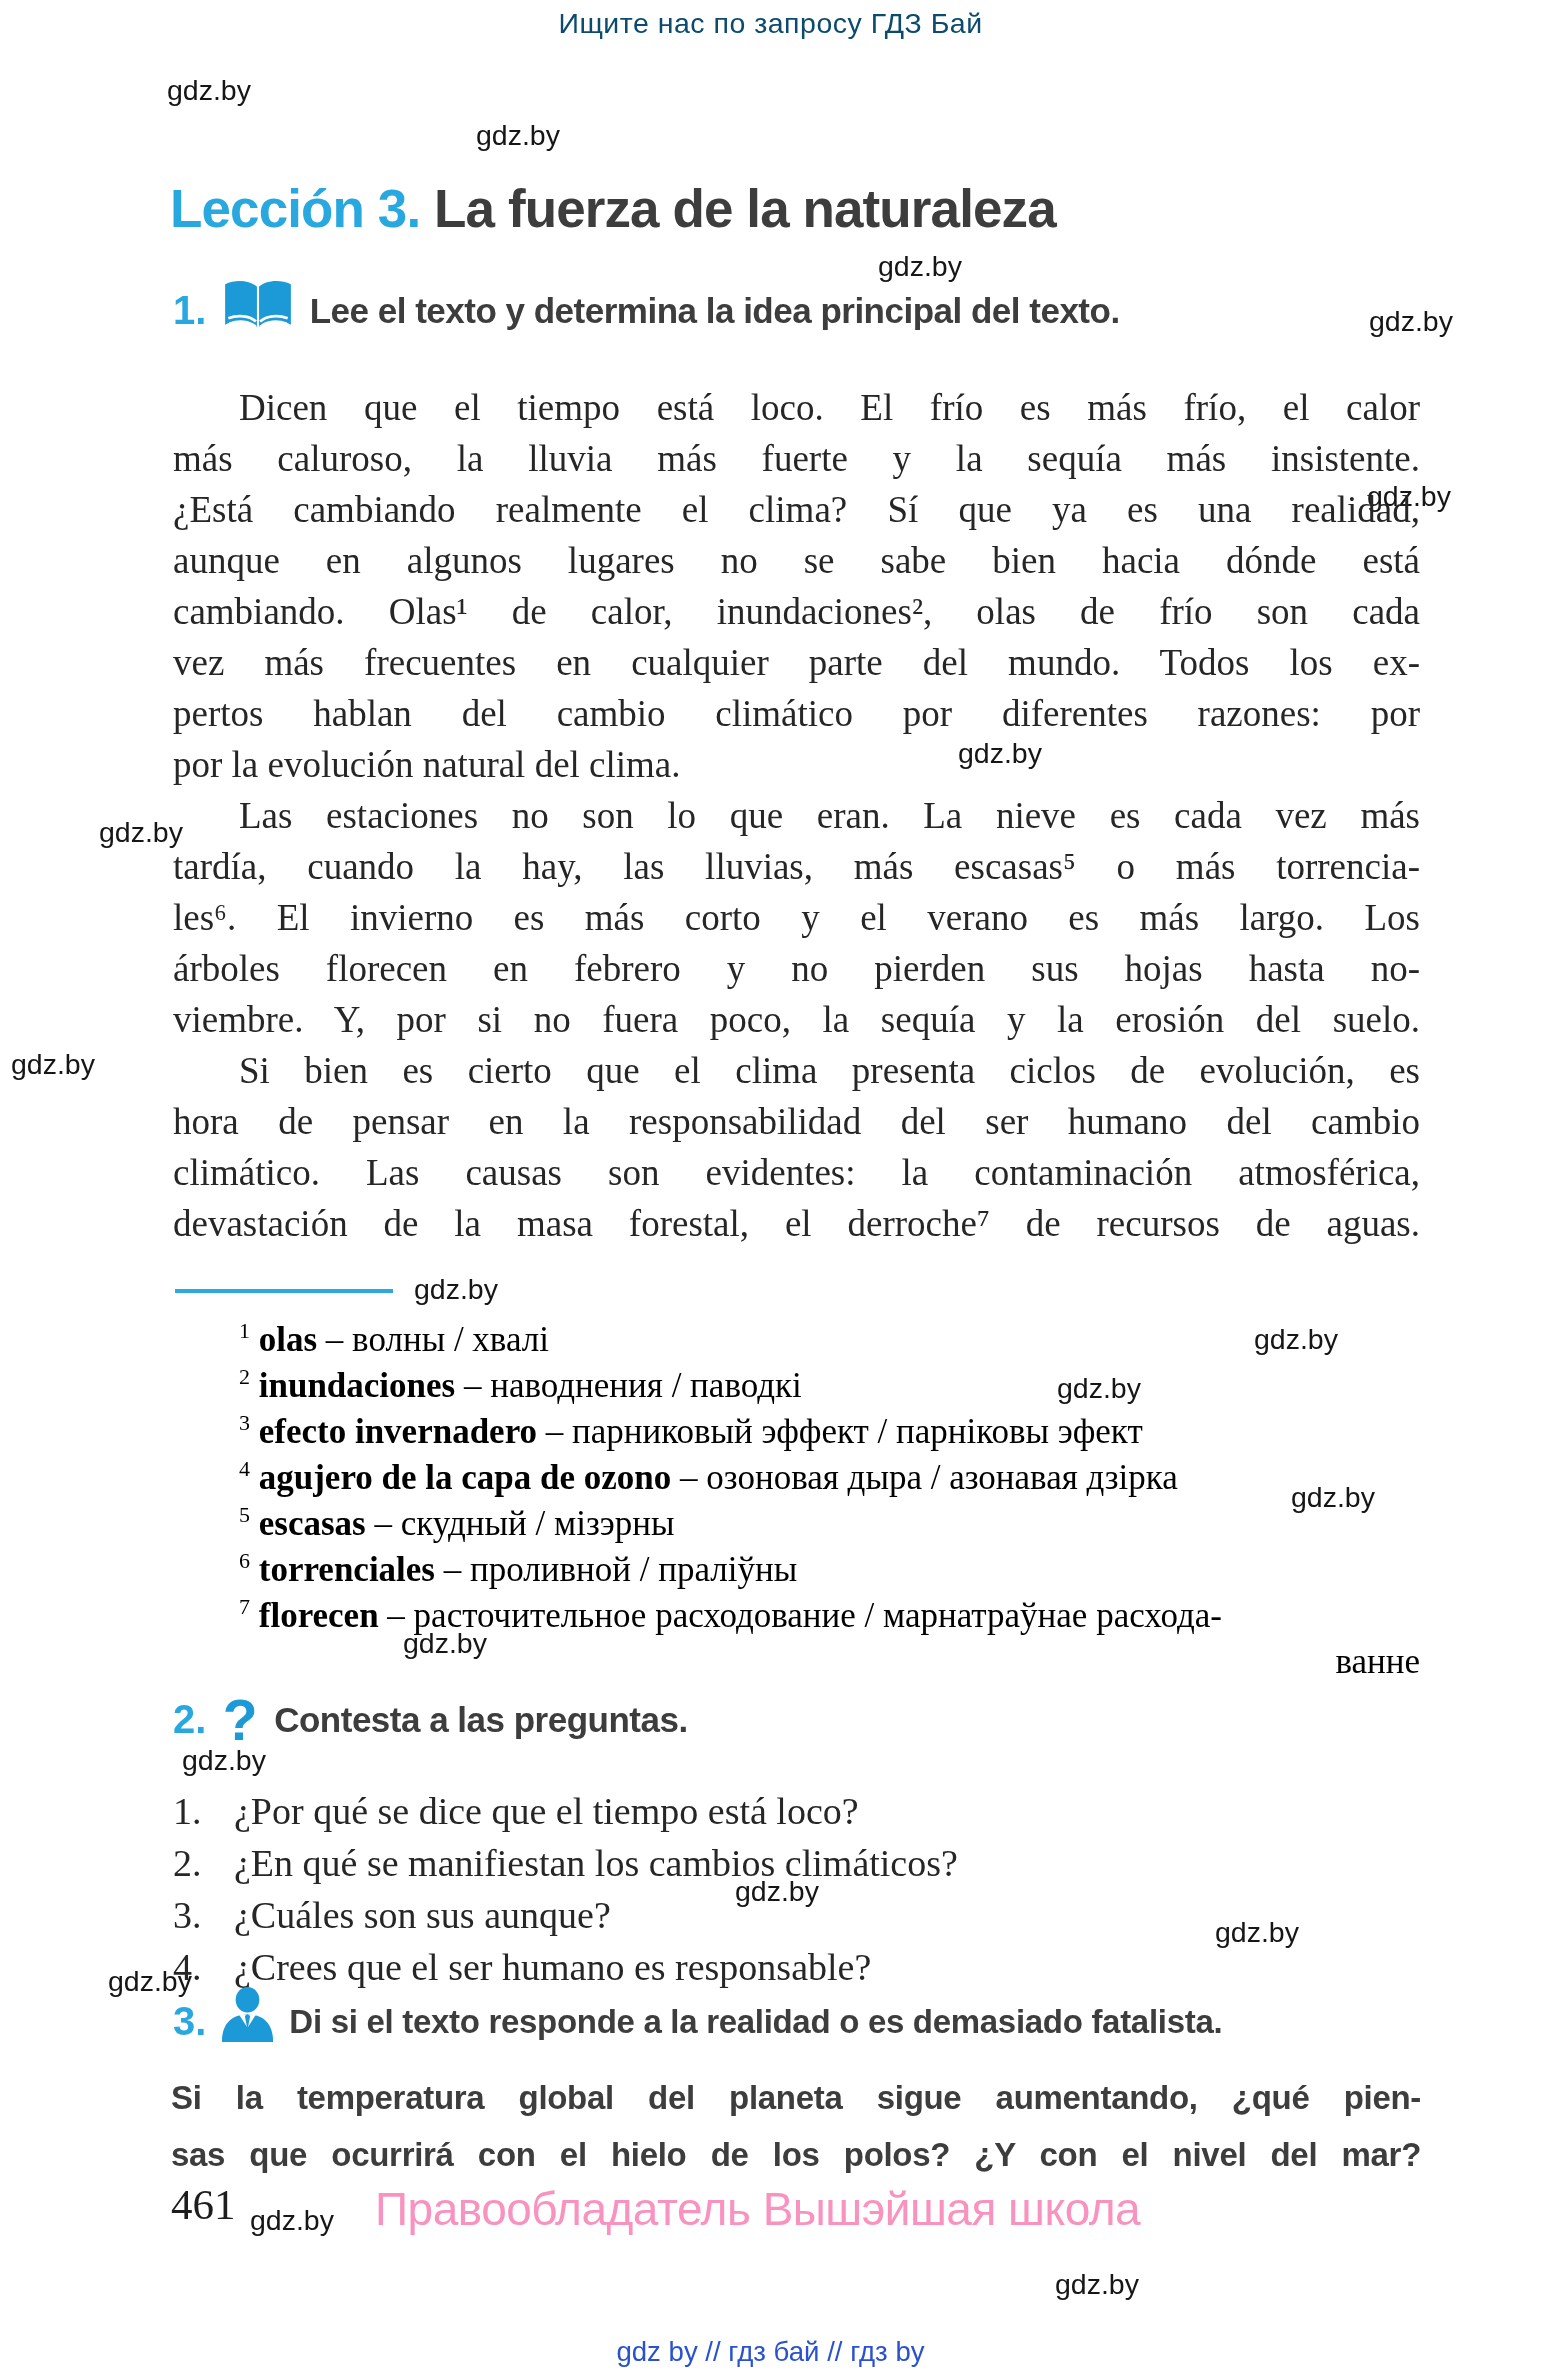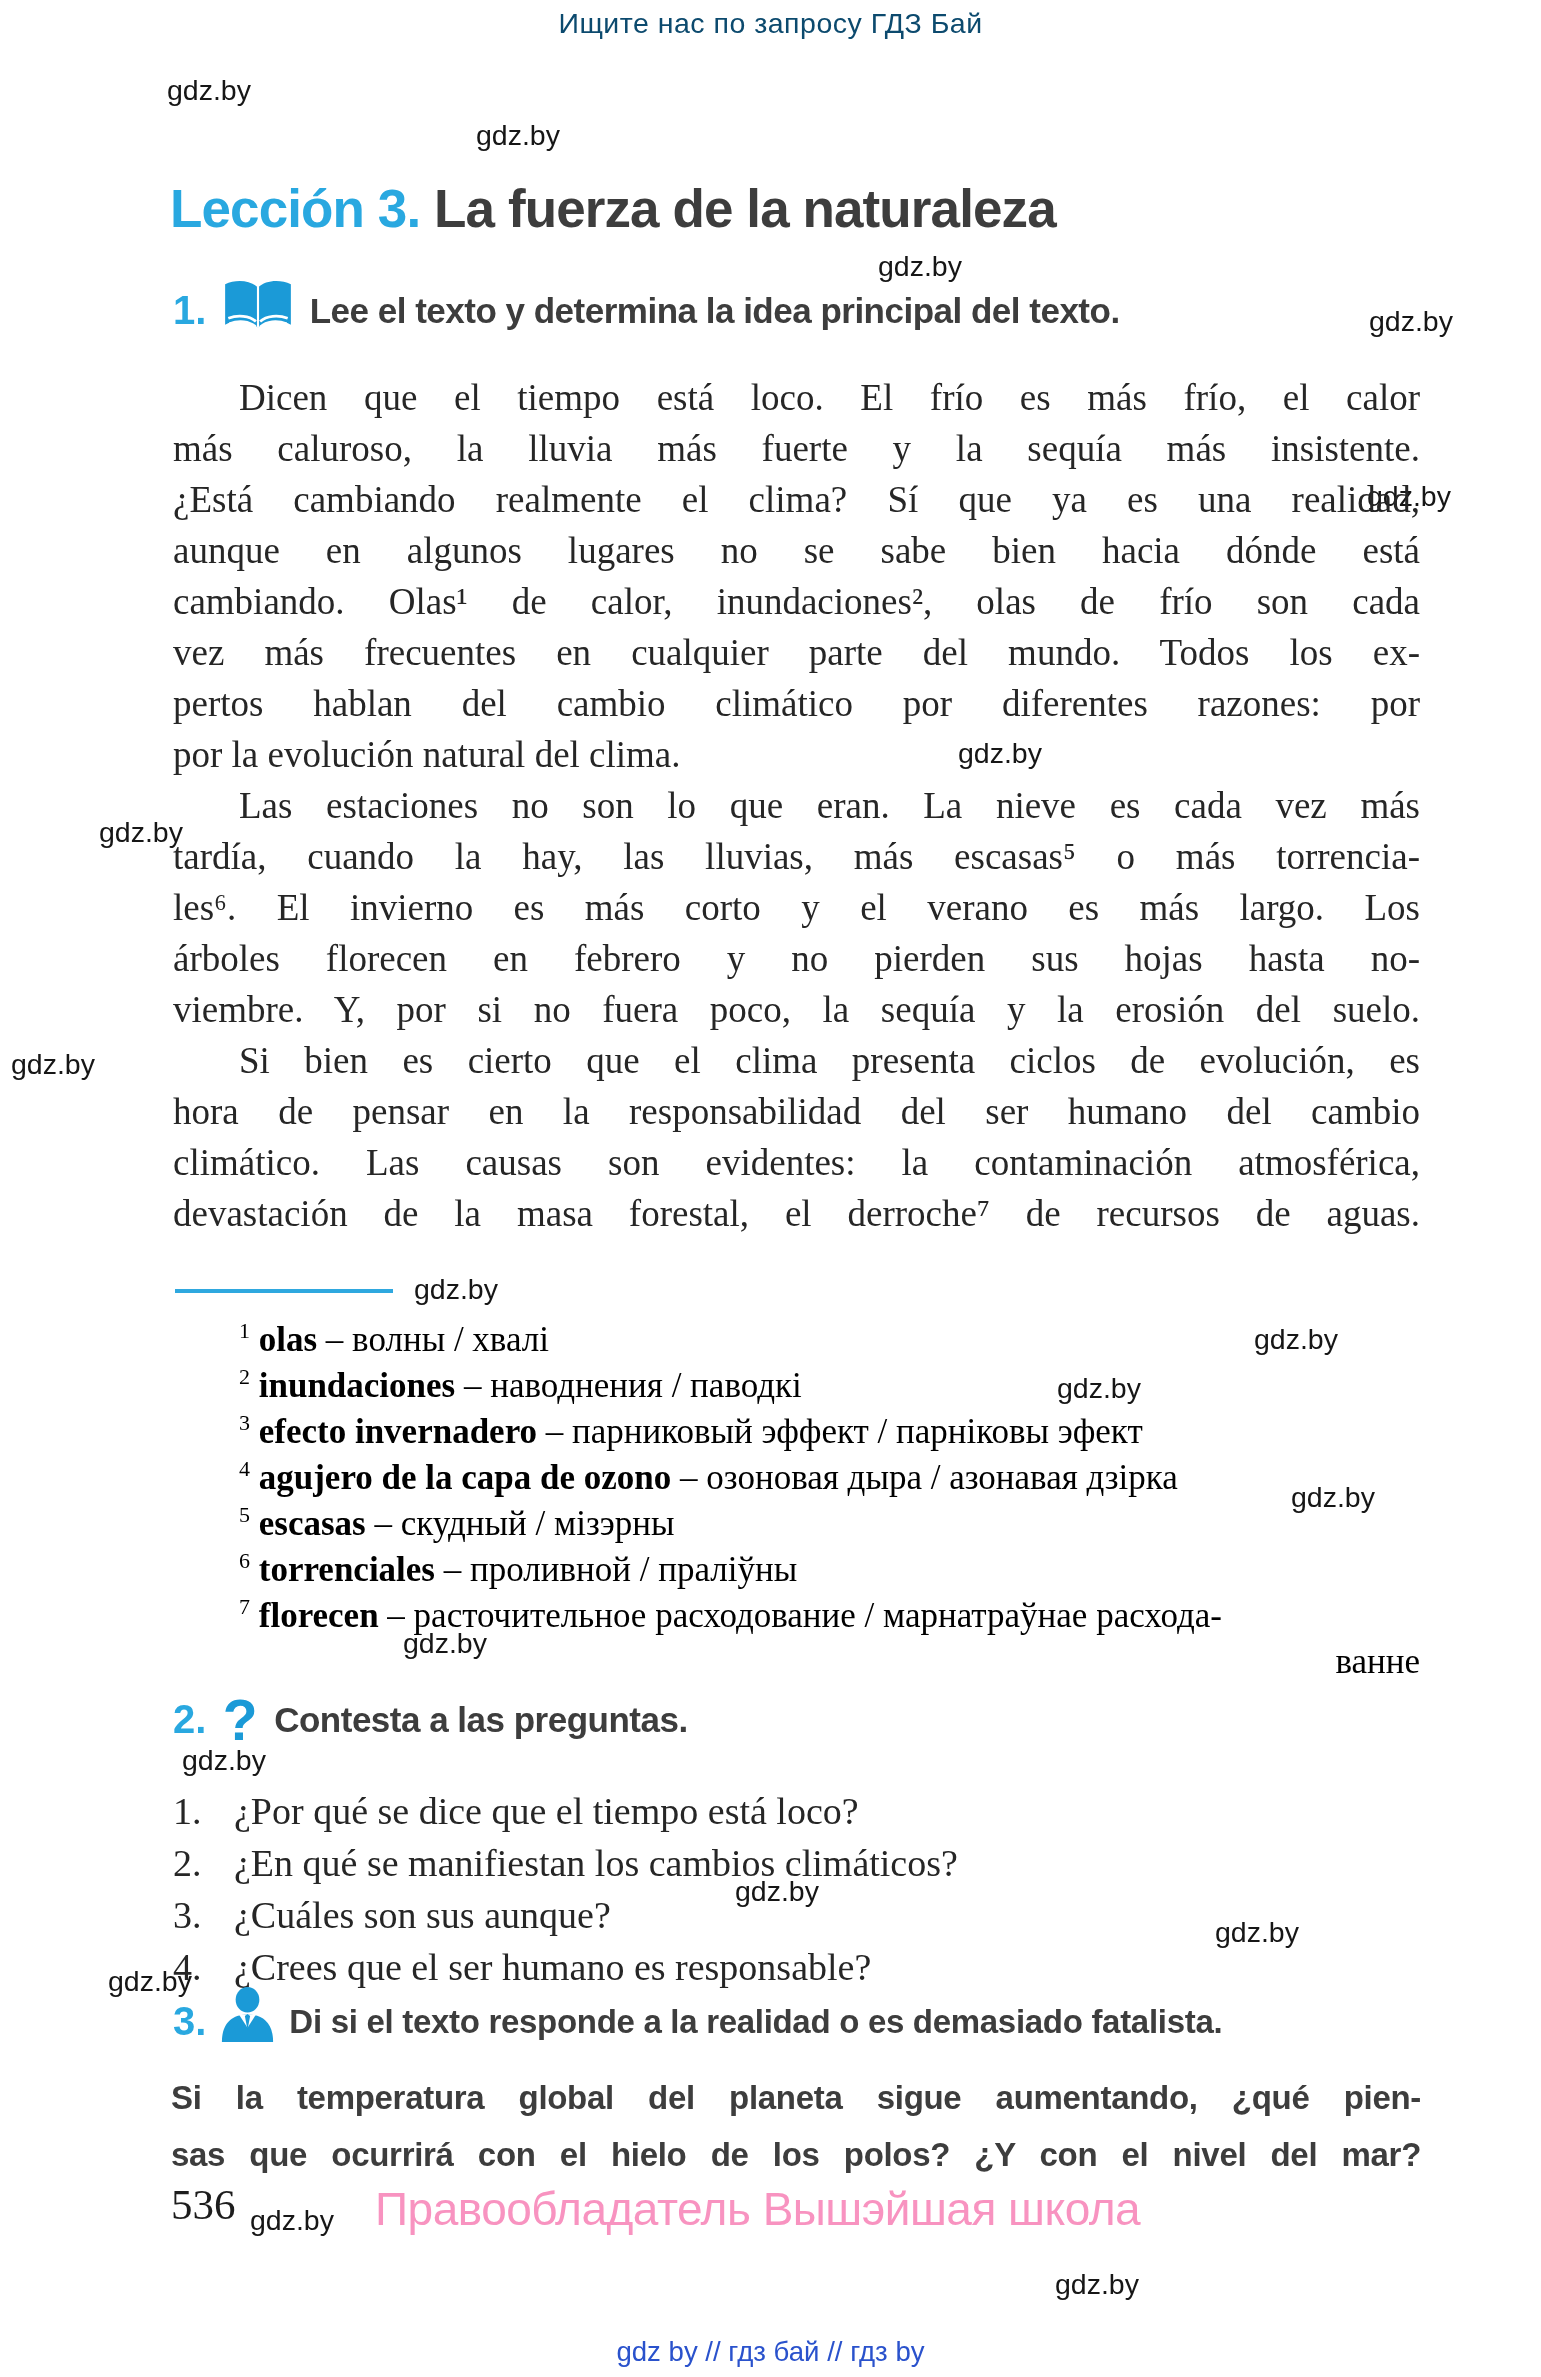--- a/index.html
+++ b/index.html
@@ -15,21 +15,21 @@
          letter-spacing:-0.9px;white-space:nowrap;}
   .title .lesson{color:#29a8e0;}
   .title .rest{color:#3d3d3d;}
   
   .exrow{position:absolute;display:flex;align-items:flex-end;}
   .exnum{color:#29a8e0;font-size:40px;font-weight:bold;padding-bottom:2.8px;}
   .exinstr{color:#3d3d3d;font-size:35px;font-weight:bold;letter-spacing:-0.5px;
            padding-bottom:4.6px;white-space:nowrap;}
   .qmark{color:#1b9ad7;font-size:57px;font-weight:bold;line-height:0.85;}
   
-  .textblock{position:absolute;left:173px;top:372px;width:1247px;
+  .textblock{position:absolute;left:173px;top:382px;width:1247px;
              font-family:"Liberation Serif",serif;font-size:37px;color:#262626;}
   .tl{height:51px;line-height:51px;text-align:justify;text-align-last:justify;
       white-space:nowrap0;}
   .tl.ind{text-indent:66px;}
   .tl.pl{text-align-last:left;}
   
   .fnblock{position:absolute;left:173px;top:1317px;width:1247px;
            font-family:"Liberation Serif",serif;font-size:35px;color:#000000;}
   .fn{height:46px;line-height:46px;padding-left:66px;white-space:nowrap;}
   .fn sup{vertical-align:super;font-size:22px;line-height:0;}
@@ -182,18 +182,18 @@
         <path d="M3,58 C3,36 16,29 30,29 C44,29 57,36 57,58 Z" fill="#1b9ad7"></path>
         <path d="M21,29 L30,43 L39,29 Z" fill="#ffffff"></path>
         <path d="M27.2,30.5 L30,45 L32.8,30.5 L30,28.5 Z" fill="#1b9ad7"></path>
       </svg>
     </span>
     <span class="ex3first">Di si el texto responde a la realidad o es demasiado fatalista.</span>
   </div>
   <div class="ex3line" style="top:2070px;">Si la temperatura global del planeta sigue aumentando, ¿qué pien-</div>
   <div class="ex3line" style="top:2127px;">sas que ocurrirá con el hielo de los polos? ¿Y con el nivel del mar?</div>
 
-  <div class="pagenum">536</div>
+  <div class="pagenum">461</div>
   <div class="publisher">Правообладатель Вышэйшая школа</div>
   <div class="links">gdz by  //  гдз бай  //  гдз by</div>
 
 </div>
 
 
 </body></html>

